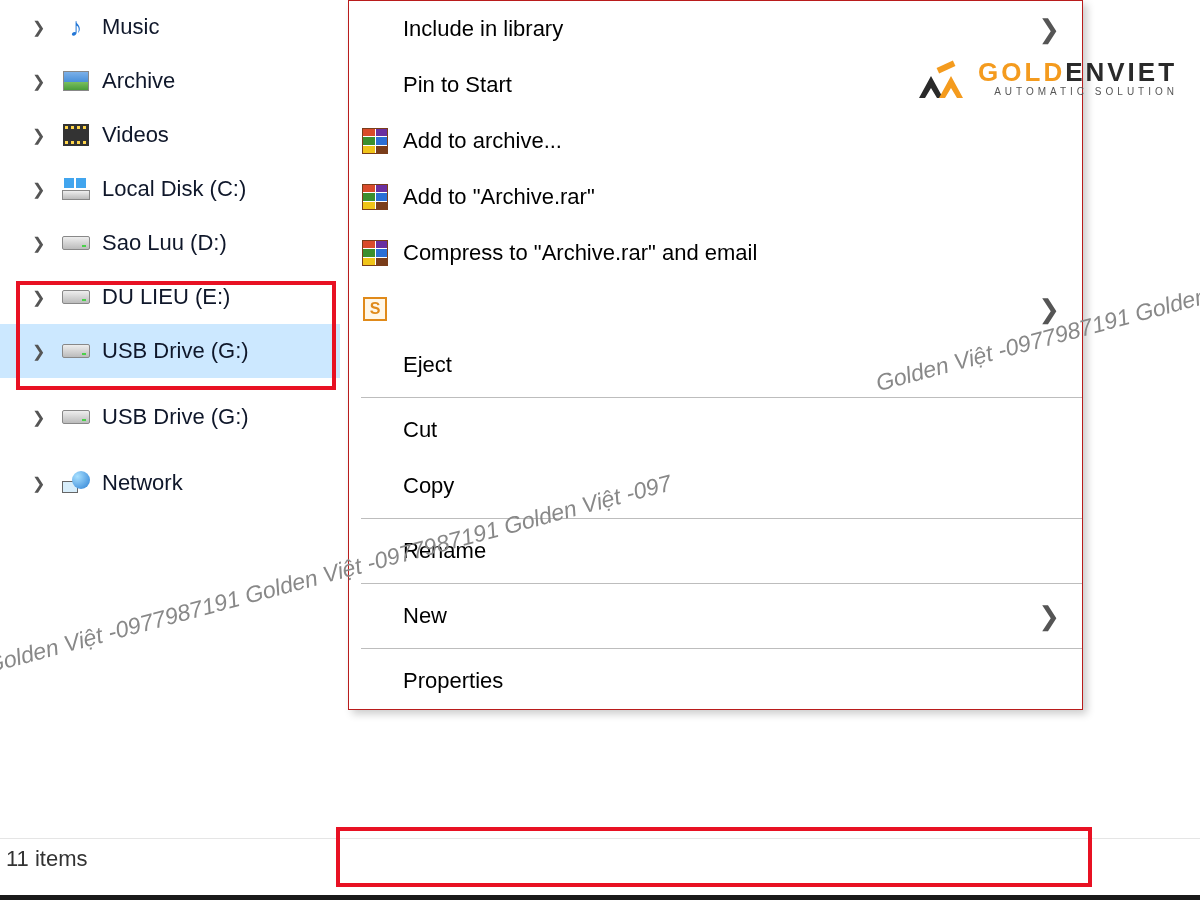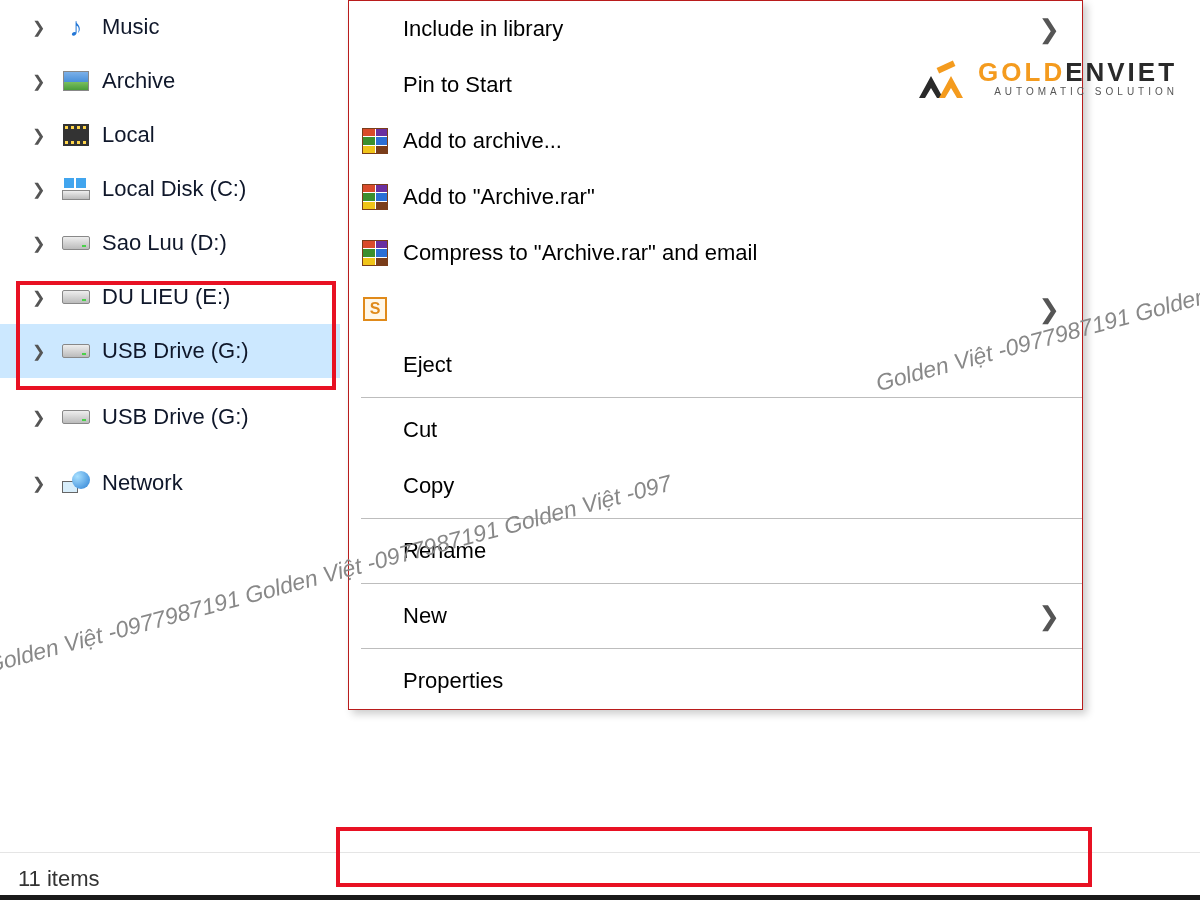--- a/index.html
+++ b/index.html
@@ -53,27 +53,27 @@
   left: 16px;
   top: 281px;
   width: 320px;
   height: 109px;
   border: 4px solid #e81123;
   pointer-events: none;
 }
 .statusbar {
   position: absolute;
   left: 0;
-  bottom: 8px;
+  bottom: 22px;
   width: 100%;
   height: 40px;
   border-top: 1px solid #e5e5e5;
   display: flex;
-  align-items: flex-end;
-  padding-left: 18px;
+  align-items: center;
+  padding-left: 6px;
   color: #333;
   font-size: 22px;
 }
 .bottom-line {
   position: absolute;
   left: 0; bottom: 0; width: 100%; height: 5px; background: #1a1a1a;
 }
 .context-menu {
   position: absolute;
   left: 348px;
@@ -227,21 +227,21 @@
     <span class="icon">
         <span class="icon-pictures"></span>
       </span>
     <span class="label">Archive</span>
   </div>
   <div class="tree-item">
     <span class="chev">❯</span>
     <span class="icon">
         <span class="icon-videos"></span>
       </span>
-    <span class="label">Local</span>
+    <span class="label">Videos</span>
   </div>
   <div class="tree-item">
     <span class="chev">❯</span>
     <span class="icon">
         <span class="icon-localc">
           <span class="tile t1"></span>
           <span class="tile t2"></span>
           <span class="drv"></span>
         </span>
       </span>

